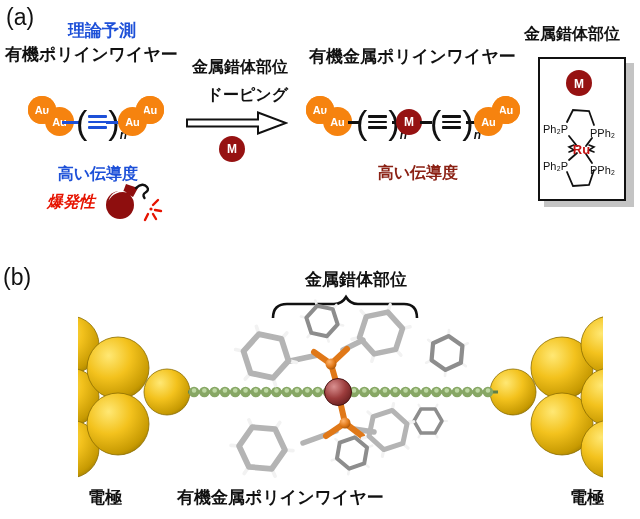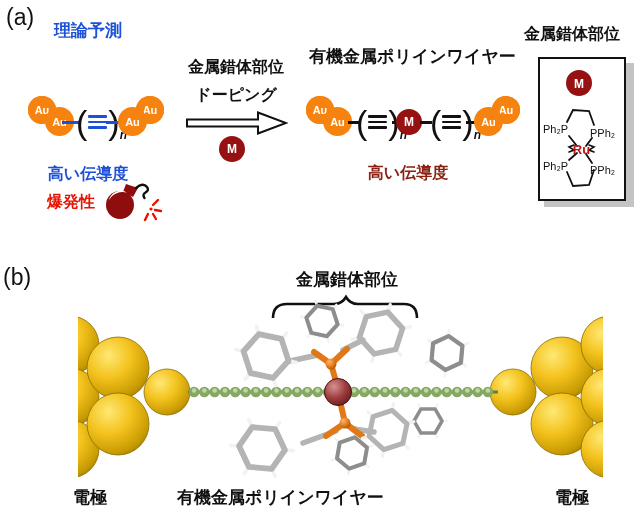--- a/index.html
+++ b/index.html
@@ -3,21 +3,21 @@
 <meta charset="utf-8">
 <style>
   html,body{margin:0;padding:0;background:#fff;}
   #fig{position:relative;width:640px;height:519px;background:#fff;overflow:hidden;
        font-family:"Liberation Sans","DejaVu Sans",sans-serif;color:#111;}
   .abs{position:absolute;}
   .panel-label{font-size:23px;color:#111;white-space:nowrap;}
   .jp{font-weight:bold;white-space:nowrap;}
   .h17{font-size:17px;}
   .h16{font-size:16px;}
-  .ctr{text-align:center;}
+  .ctr{text-align:right;}
   .blue{color:#1d50d8;}
   .red{color:#e61300;}
   .brick{color:#b22500;}
   .maroon{color:#8b2114;}
 
   
   .au-cluster{position:absolute;width:46px;height:52px;}
   .au{position:absolute;width:28px;height:28px;border-radius:50%;background:#f6830f;
       color:#fff;font-size:11px;font-weight:bold;display:flex;align-items:center;justify-content:center;}
   .au-cluster .p1{left:0;top:1;}
@@ -46,20 +46,21 @@
   .complex-box{position:absolute;left:538px;top:57px;width:88px;height:144px;background:#fff;border:2.5px solid #111;box-sizing:border-box;}
 </style>
 </head>
 <body>
 
 <div id="fig">
 
   <div class="abs panel-label" style="left:6px;top:4px;">(a)</div>
 
   <div class="abs jp h17 ctr blue" style="left:40px;top:19px;width:96px;">理論予測</div>
+  <div class="abs jp h17" style="left:5px;top:43px;">有機ポリインワイヤー</div>
 
   <div class="au-cluster" style="left:28px;top:96px;">
     <span class="au p1">Au</span>
     <span class="au p2">Au</span>
     <span class="au p3">Au</span>
   </div>
   <div class="hline lblue" style="left:62px;top:121px;width:18px;"></div>
   <div class="repeat bblue" style="left:76px;top:100px;">
     <span class="paren">(</span>
     <span class="bars">
@@ -71,21 +72,21 @@
     <span class="nsub">n</span>
   </div>
   <div class="hline lblue" style="left:106px;top:121px;width:16px;"></div>
   <div class="au-cluster flip" style="left:118px;top:96px;">
     <span class="au p1">Au</span>
     <span class="au p2">Au</span>
     <span class="au p3">Au</span>
   </div>
 
   <div class="abs jp h16 ctr blue" style="left:38px;top:164px;width:100px;">高い伝導度</div>
-  <div class="abs jp h16 red" style="left:47px;top:192px;">爆発性</div>
+  <div class="abs jp h16 red" style="left:47px;top:192px;font-style:italic;">爆発性</div>
 
   <svg class="abs" style="left:100px;top:181px;" width="64" height="42" viewBox="0 0 64 42">
     <polygon points="26,3 38,7 33,16 23,11" fill="#8e0e0e"></polygon>
     <circle cx="20" cy="24" r="14" fill="#8e0e0e"></circle>
     <path d="M 8.5 20 A 12.5 12.5 0 0 1 27 11.5 A 16 16 0 0 0 8.5 20 Z" fill="#ffffff"></path>
     <path d="M 36 7 q 7 -6 11 -1 q 2.5 3 -1.5 5.5 q -3.5 2 -1 5.5" stroke="#111" stroke-width="2.4" fill="none" stroke-linecap="round"></path>
     <g stroke="#e61300" stroke-width="2.4" stroke-linecap="round">
       <line x1="53" y1="24" x2="58" y2="19"></line>
       <line x1="55" y1="29" x2="61" y2="30"></line>
       <line x1="53" y1="33" x2="56" y2="38"></line>

